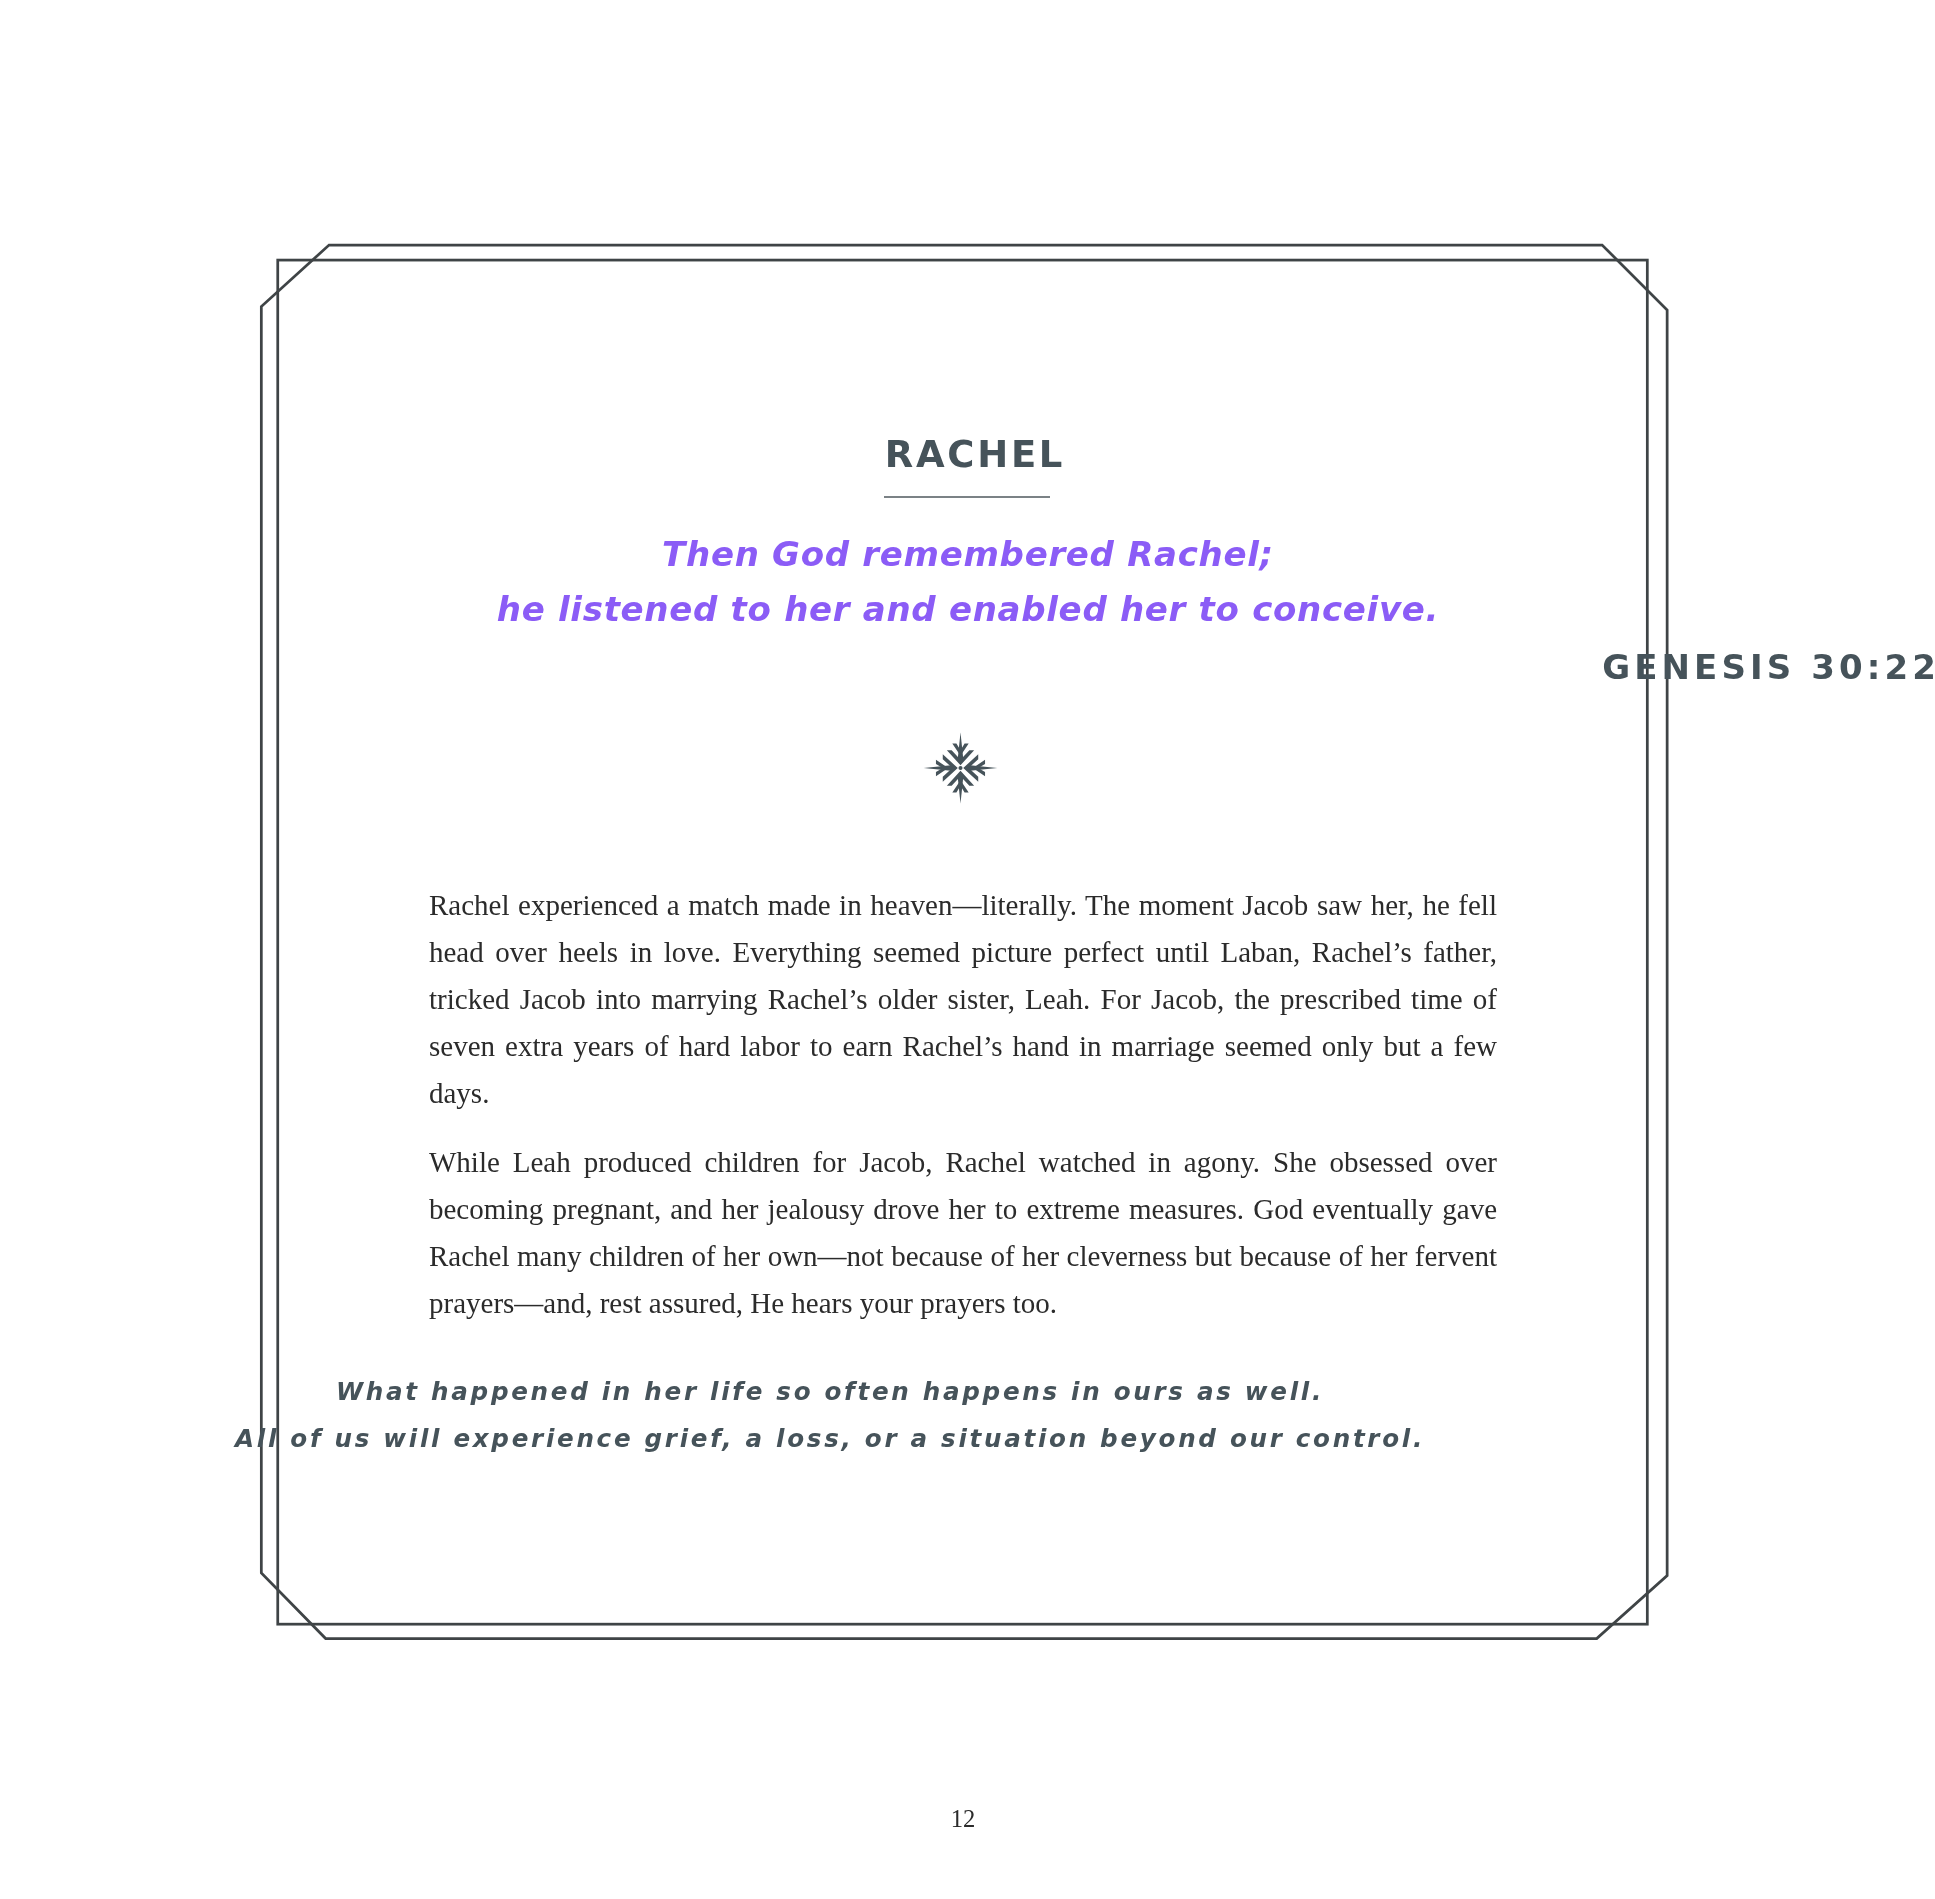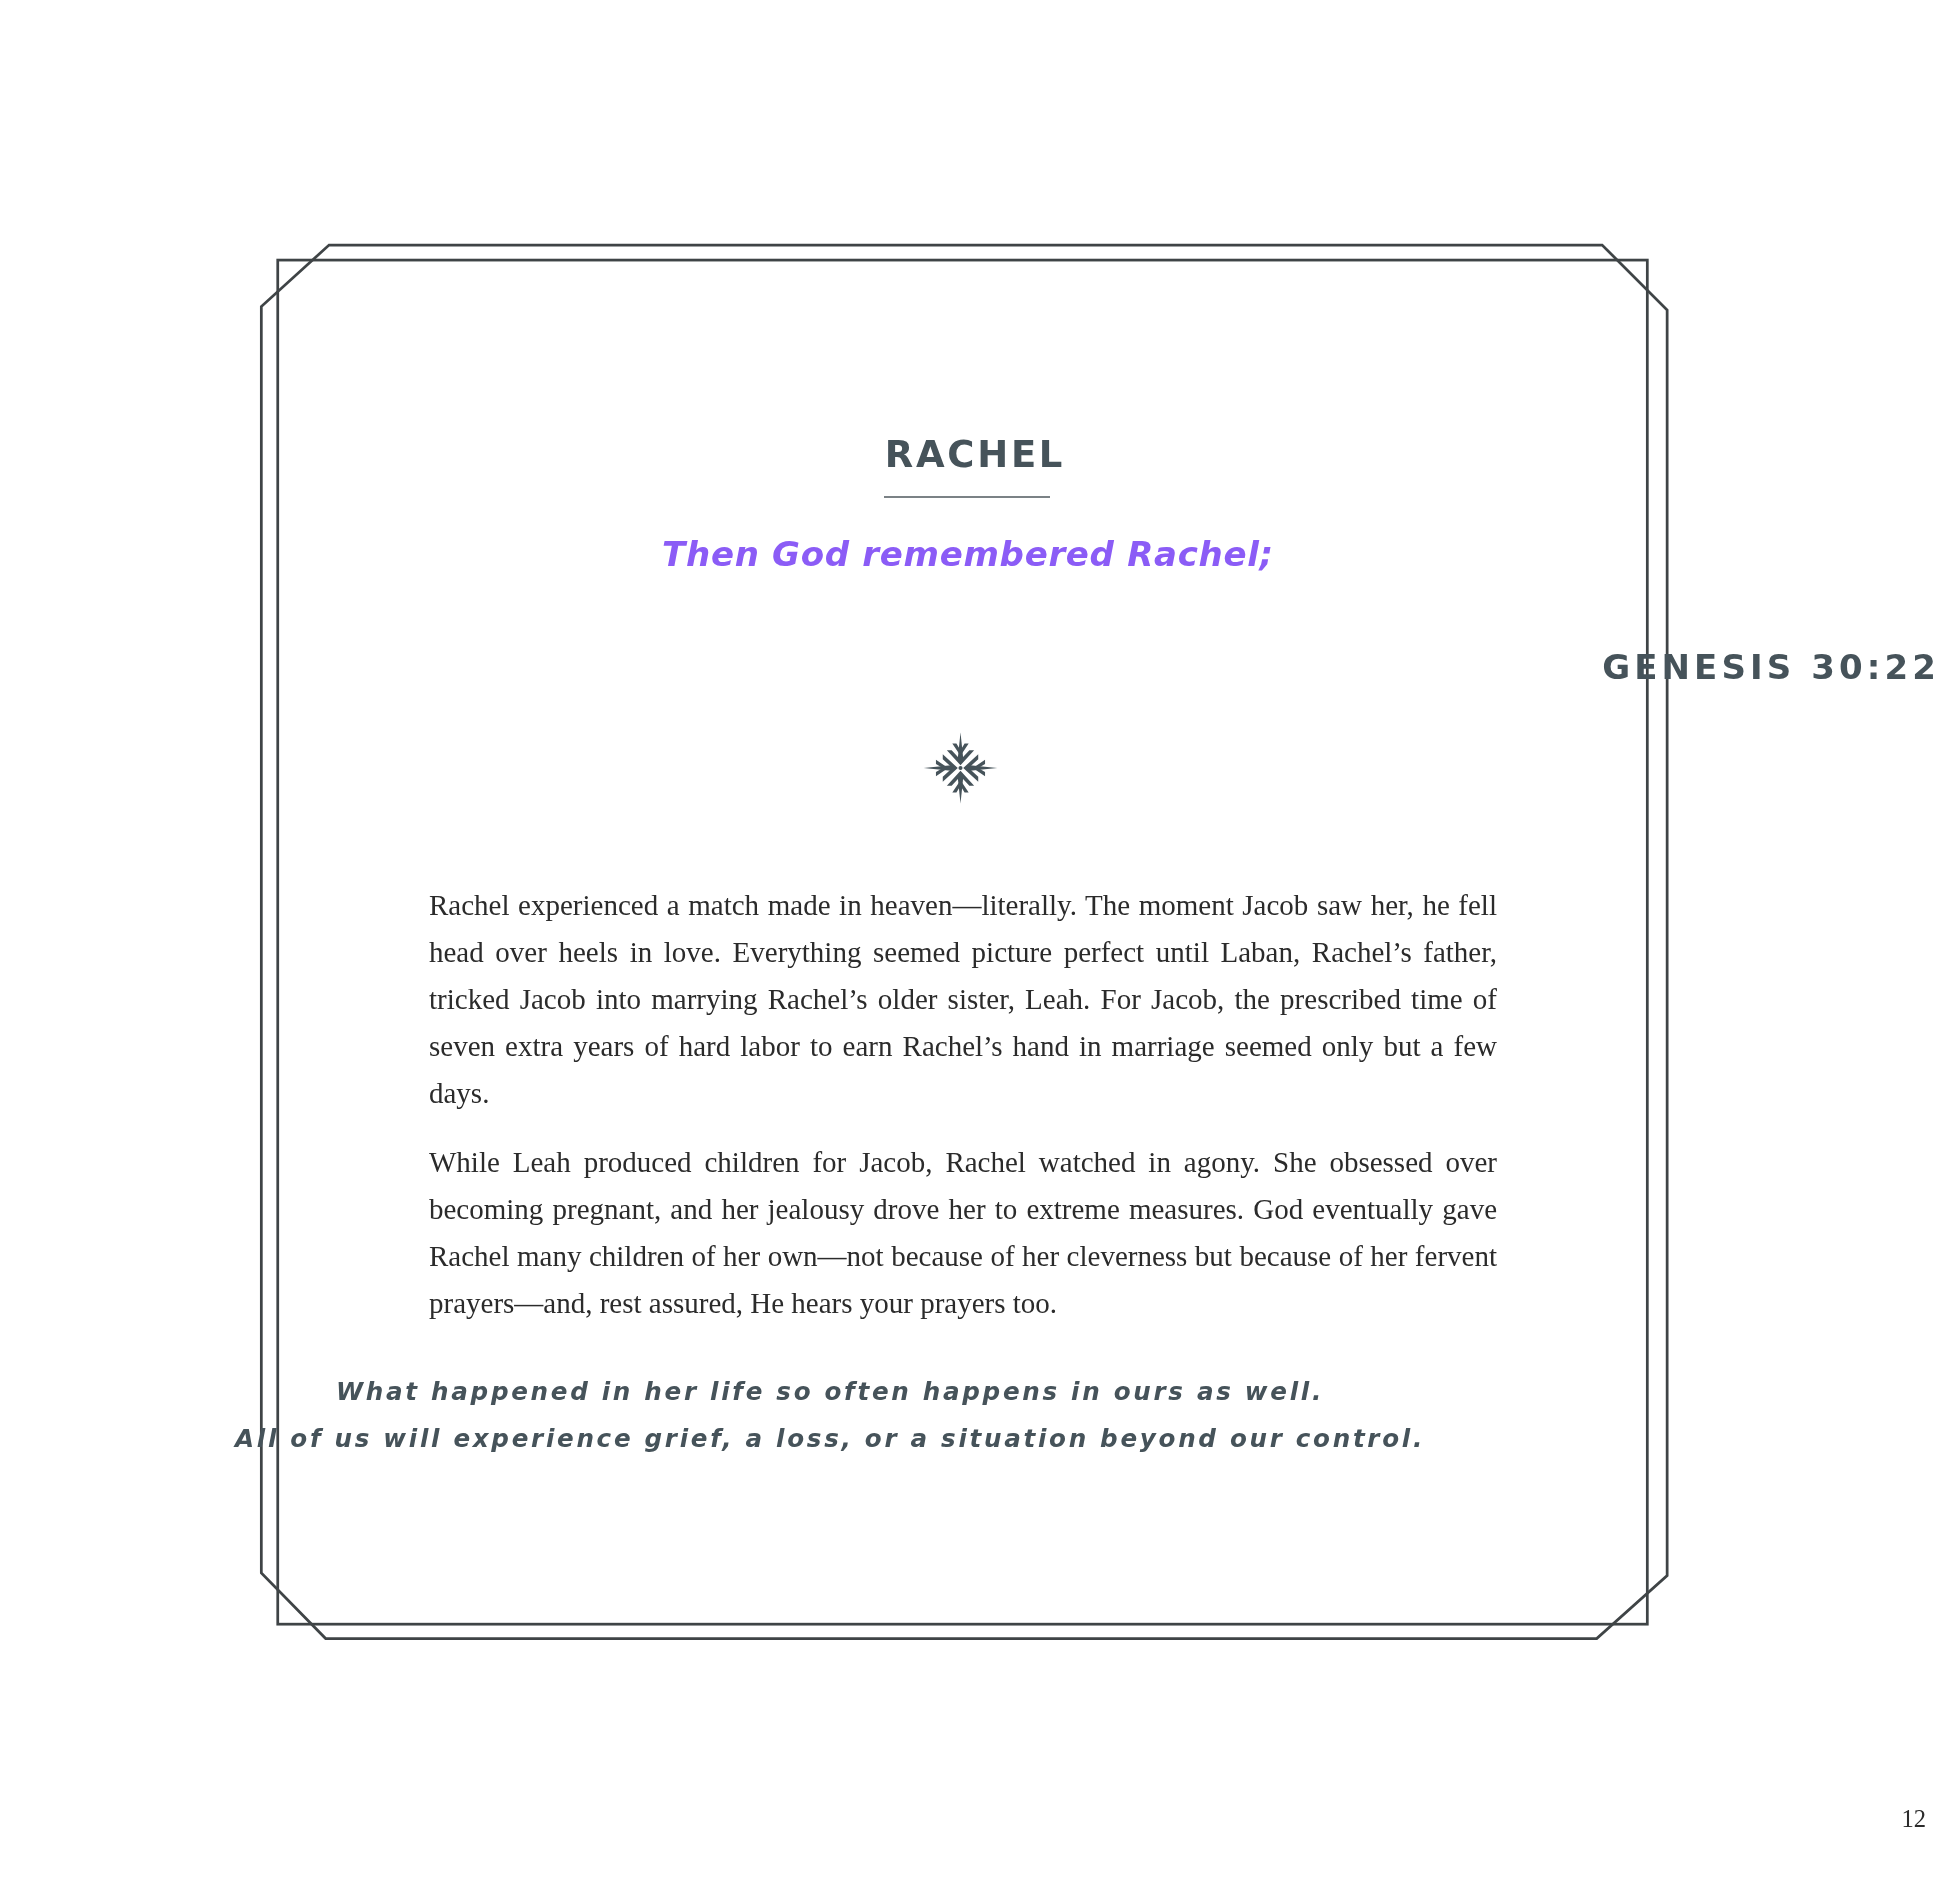--- a/index.html
+++ b/index.html
@@ -108,21 +108,21 @@
       font-size: 24.6px;
       letter-spacing: 2.7px;
       color: #46535a;
       line-height: 47px;
     }
     .closing .line { display: block; }
     .page-number {
       position: absolute;
       left: 0; width: 1926px;
       top: 1804px;
-      text-align: right;
+      text-align: center;
       font-family: "Liberation Serif", serif;
       font-size: 24.6px;
       color: #2b2b2b;
       line-height: 30px;
     }
   </style>
 </head>
 <body>
 
 <div class="page">
@@ -132,20 +132,21 @@
     <rect x="406" y="380" width="2002" height="1994" fill="none" stroke="#3f4446" stroke-width="4"></rect>
 
     <polygon points="481,358 2342,358 2437,453 2437,2303 2334,2395 476,2395 382,2299 382,448" fill="none" stroke="#3f4446" stroke-width="4" stroke-linejoin="miter"></polygon>
   </svg>
 
   <div class="title">RACHEL</div>
   <div class="title-rule"></div>
 
   <div class="quote">
     <span class="line">Then God remembered Rachel;</span>
+    <span class="line">he listened to her and enabled her to conceive.</span>
   </div>
 
   <div class="reference">GENESIS 30:22</div>
 
   <svg class="ornament" viewBox="-55 -54 110 108" xmlns="http://www.w3.org/2000/svg">
     <g fill="#46535a">
 
       <polygon points="0,-52 4,-14 0,-6 -4,-14"></polygon>
       <polygon points="0,52 4,14 0,6 -4,14"></polygon>
       <polygon points="-54,0 -14,-4 -6,0 -14,4"></polygon>

